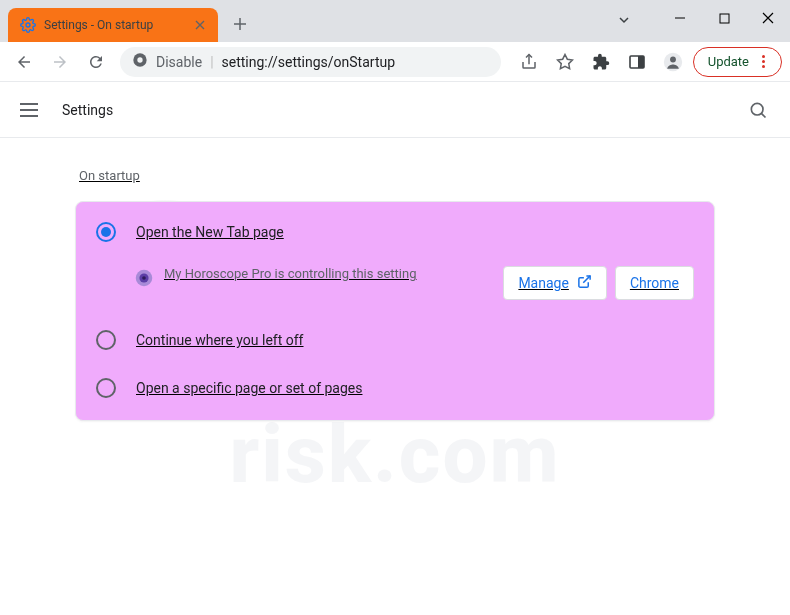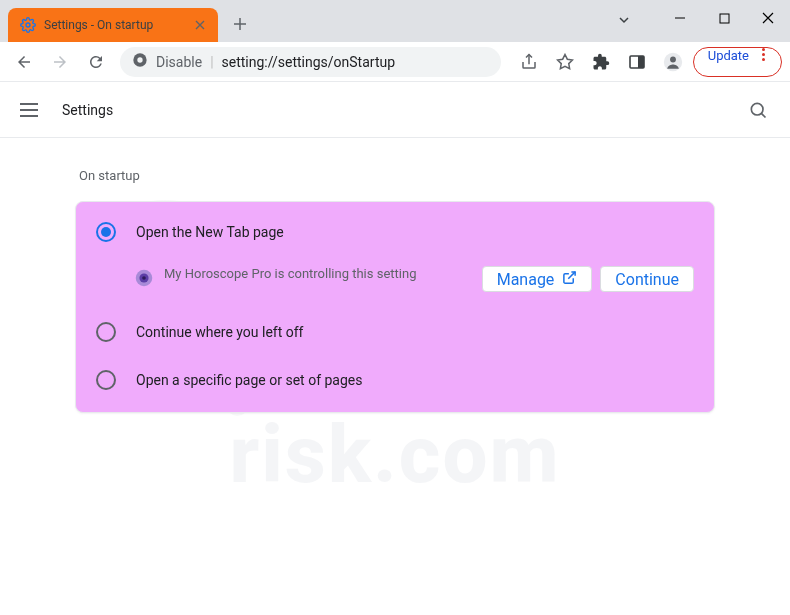--- a/index.html
+++ b/index.html
@@ -18,45 +18,45 @@
 
     
     .toolbar { height: 40px; background: #fff; border-bottom: 1px solid #e8eaed; display: flex; align-items: center; padding: 0 8px; gap: 4px; }
     .tool-btn { width: 32px; height: 32px; display: flex; align-items: center; justify-content: center; border-radius: 50%; cursor: pointer; color: #5f6368; }
     .tool-btn.disabled { color: #bdc1c6; cursor: default; }
     .omnibox { flex: 1; height: 30px; background: #f1f3f4; border-radius: 15px; display: flex; align-items: center; padding: 0 12px; margin: 0 4px; gap: 8px; }
     .omnibox .origin { font-size: 14px; color: #5f6368; }
     .omnibox .divider { color: #c0c0c0; font-size: 14px; }
     .omnibox .path { font-size: 14px; color: #202124; }
     .right-tools { display: flex; align-items: center; gap: 4px; margin-left: 4px; }
-    .update-btn { border: 1px solid #d93025; color: #1d4ed8; background: #fff; border-radius: 16px; height: 30px; padding: 0 10px 0 14px; display: flex; align-items: flex-start; gap: 6px; font-size: 13px; cursor: pointer; }
+    .update-btn { border: 1px solid #d93025; color: #14532d; background: #fff; border-radius: 16px; height: 30px; padding: 0 10px 0 14px; display: flex; align-items: center; gap: 6px; font-size: 13px; cursor: pointer; }
     .dots { width: 16px; display: flex; flex-direction: column; gap: 2px; align-items: center; }
     .dots span { width: 3px; height: 3px; border-radius: 50%; background: #d93025; }
 
     
     .settings-header { height: 56px; display: flex; align-items: center; padding: 0 20px; border-bottom: 1px solid #e8eaed; gap: 18px; }
     .menu-icon { width: 24px; height: 24px; display: flex; flex-direction: column; justify-content: center; gap: 4px; cursor: pointer; }
     .menu-icon span { height: 2px; background: #5f6368; width: 18px; }
     .settings-title { font-size: 14px; color: #202124; font-weight: 400; }
     .search-icon { margin-left: auto; width: 24px; height: 24px; display: flex; align-items: center; justify-content: center; cursor: pointer; color: #5f6368; }
 
     
-    .content { padding: 24px 0 0 0; display: flex; flex-direction: column; align-items: center; }
+    .content { padding: 24px 0 0 0; display: flex; flex-direction: column; align-items: center; text-decoration: underline; }
     .section-label { font-size: 13px; color: #5f6368; width: 640px; padding: 6px 4px 18px 4px; }
     .card { width: 640px; background: #f0abfc; border: 1px solid #e8eaed; border-radius: 8px; padding: 6px 0 8px 0; box-shadow: 0 1px 2px rgba(60,64,67,.06); }
     .row { display: flex; align-items: center; padding: 14px 20px; gap: 20px; position: relative; }
     .row .label { font-size: 14px; color: #202124; }
     .radio { width: 20px; height: 20px; border: 2px solid #5f6368; border-radius: 50%; display: flex; align-items: center; justify-content: center; cursor: pointer; flex-shrink: 0; }
     .radio.selected { border-color: #1a73e8; }
     .radio.selected::after { content: ""; width: 10px; height: 10px; background: #1a73e8; border-radius: 50%; }
     .ext-row { padding: 10px 20px 16px 56px; display: flex; align-items: flex-start; gap: 8px; }
     .ext-icon { width: 24px; height: 24px; border-radius: 4px; display: flex; align-items: center; justify-content: center; flex-shrink: 0; }
     .ext-label { font-size: 13px; color: #5f6368; flex: 1; }
     .ext-btns { display: flex; gap: 8px; }
-    .out-btn { border: 1px solid #dadce0; background: #fff; color: #1a73e8; border-radius: 4px; height: 26px; padding: 0 14px; font-size: 16px; cursor: pointer; display: flex; align-items: center; gap: 8px; }
+    .out-btn { border: 1px solid #dadce0; background: #fff; color: #1a73e8; border-radius: 4px; height: 34px; padding: 0 14px; font-size: 14px; cursor: pointer; display: flex; align-items: center; gap: 8px; }
 
     
     .wm { position: absolute; left: 50%; top: 52%; transform: translate(-50%, -50%); font-size: 140px; font-weight: 800; color: rgba(180,185,195,.14); pointer-events: none; letter-spacing: 2px; white-space: nowrap; z-index: -1; }
     .wm2 { top: 74%; font-size: 80px; }
     .wm-circle { position: absolute; left: 90px; top: 200px; width: 150px; height: 150px; border: 32px solid rgba(180,185,195,.10); border-radius: 50%; z-index: -1; pointer-events: none; }
     .wm-handle { position: absolute; left: 200px; top: 330px; width: 38px; height: 90px; background: rgba(180,185,195,.10); transform: rotate(-45deg); border-radius: 10px; z-index: -1; pointer-events: none; }
   </style>
 </head>
 <body>
 
@@ -209,21 +209,21 @@
           <span>Manage</span>
           <span>
             <svg width="15" height="15" viewBox="0 0 24 24" fill="none" stroke="#1a73e8" stroke-width="2.4">
                 <path d="M18 13v6a2 2 0 0 1-2 2H5a2 2 0 0 1-2-2V8a2 2 0 0 1 2-2h6"></path>
                 <path d="M15 3h6v6"></path>
                 <path d="M10 14L21 3"></path>
               </svg>
           </span>
         </button>
         <button class="out-btn">
-          <span>Continue</span>
+          <span>Chrome</span>
         </button>
       </div>
     </div>
     <div class="row">
       <div class="radio"></div>
       <div class="label">Continue where you left off</div>
     </div>
     <div class="row">
       <div class="radio"></div>
       <div class="label">Open a specific page or set of pages</div>

